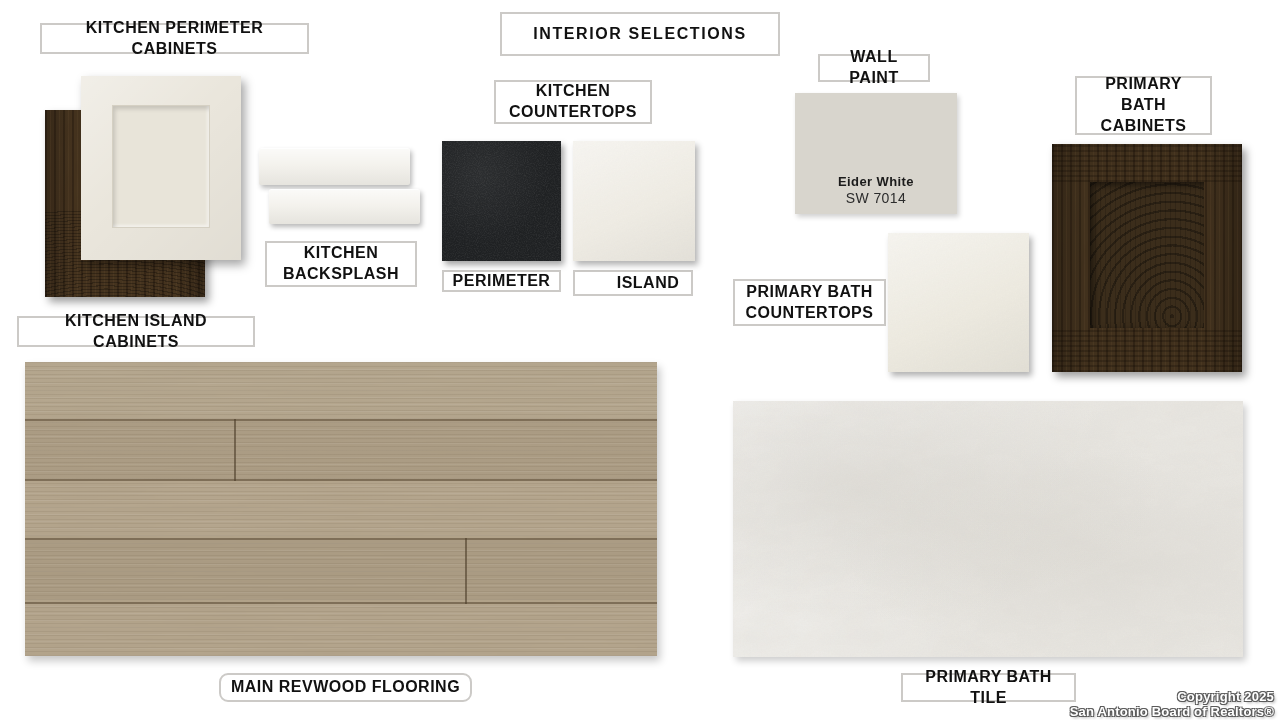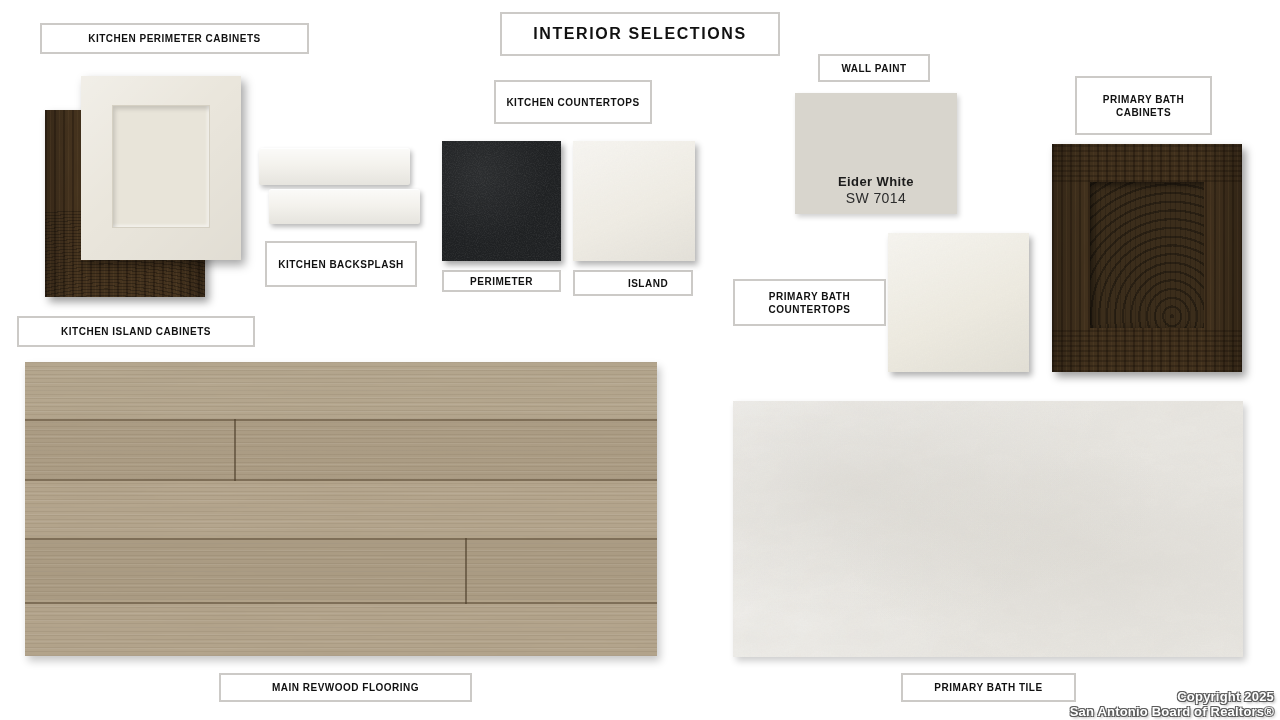--- a/index.html
+++ b/index.html
@@ -1,21 +1,21 @@
 <!DOCTYPE html>
 <html><head>
 <meta charset="utf-8">
 <style>
   html,body{margin:0;padding:0;background:#ffffff;}
   .board{position:relative;width:1280px;height:720px;background:#ffffff;
          font-family:"Liberation Sans",sans-serif;overflow:hidden;color:#111;}
   
   .lbl{position:absolute;display:flex;align-items:center;justify-content:center;
        text-align:center;background:#fff;border:2px solid #cccac7;
-       font-weight:bold;font-size:10px;letter-spacing:.5px;line-height:1.3;
+       font-weight:bold;font-size:16px;letter-spacing:.5px;line-height:1.3;
        color:#111;box-sizing:border-box;padding:2px 6px;}
   .title-box{font-size:16px;letter-spacing:1.6px;}
   
   .swatch{position:absolute;box-sizing:border-box;}
   .noise{position:absolute;left:0;top:0;width:100%;height:100%;pointer-events:none;display:block;}
   
   .door-dark{background-image:
       repeating-linear-gradient(90deg, rgba(12,6,1,.32) 0 2px, rgba(0,0,0,0) 2px 5px,
         rgba(122,94,60,.16) 5px 6px, rgba(0,0,0,0) 6px 9px),
       linear-gradient(90deg, rgba(0,0,0,.25), rgba(0,0,0,0) 18%, rgba(0,0,0,0) 82%, rgba(0,0,0,.28));
@@ -111,21 +111,21 @@
   <div class="lbl" style="left:265px;top:241px;width:152px;height:46px;">KITCHEN BACKSPLASH</div>
 
   <div class="lbl" style="left:442px;top:270px;width:119px;height:22px;">PERIMETER</div>
 
   <div class="lbl" style="left:573px;top:270px;width:120px;height:26px;padding-left:36px;">ISLAND</div>
 
   <div class="lbl" style="left:733px;top:279px;width:153px;height:47px;">PRIMARY BATH COUNTERTOPS</div>
 
   <div class="lbl" style="left:17px;top:316px;width:238px;height:31px;">KITCHEN ISLAND CABINETS</div>
 
-  <div class="lbl" style="left:219px;top:673px;width:253px;height:29px;">MAIN REVWOOD FLOORING</div>
+  <div class="lbl" style="left:219px;top:673px;width:253px;height:29px;border-radius:9px;">MAIN REVWOOD FLOORING</div>
 
   <div class="lbl" style="left:901px;top:673px;width:175px;height:29px;">PRIMARY BATH TILE</div>
 
   <div class="swatch door-dark" style="left: 45px; top: 110px; width: 160px; height: 187px; z-index: 1; background-color: rgb(71, 53, 31);">
     <svg class="noise">
         <rect width="100%" height="100%" filter="url(#f-vwood)"></rect>
       </svg>
     <div class="arcs"></div>
   </div>
 

